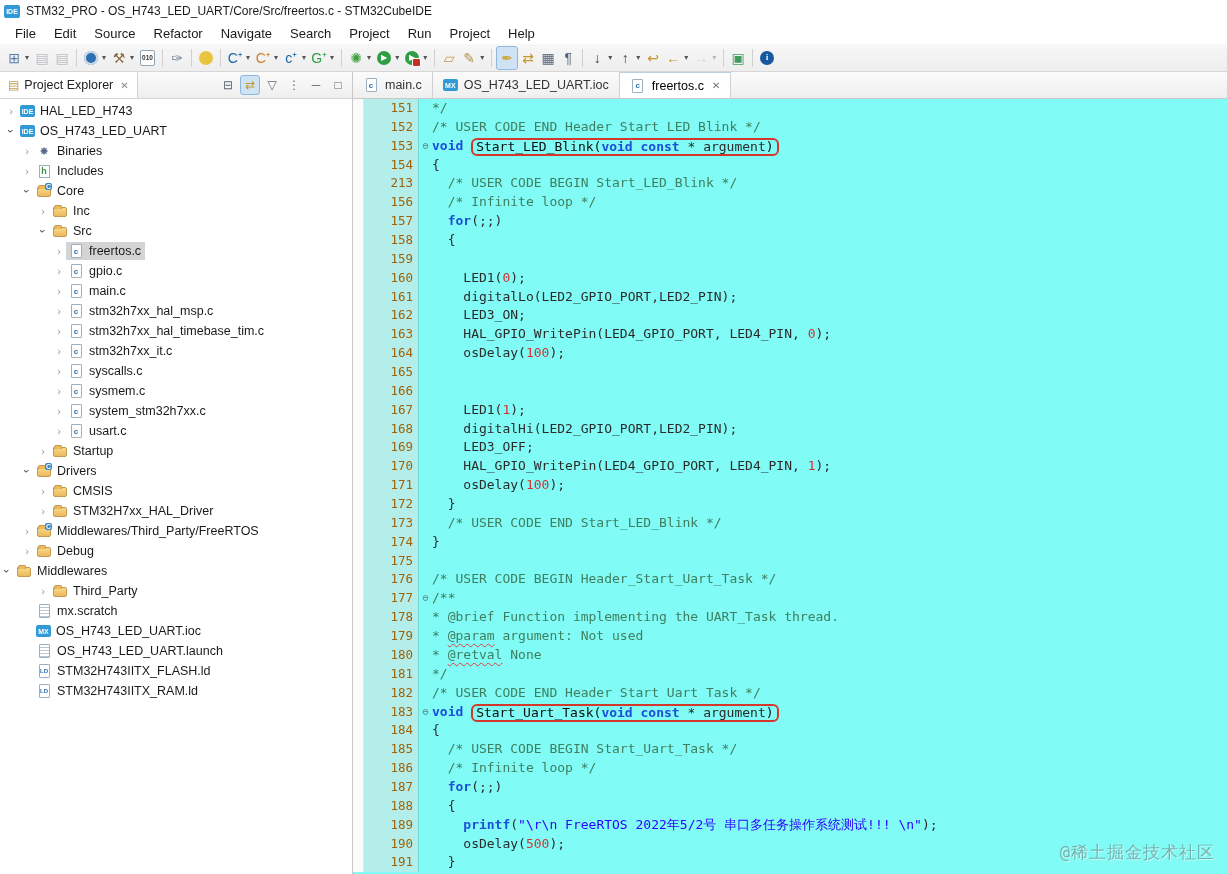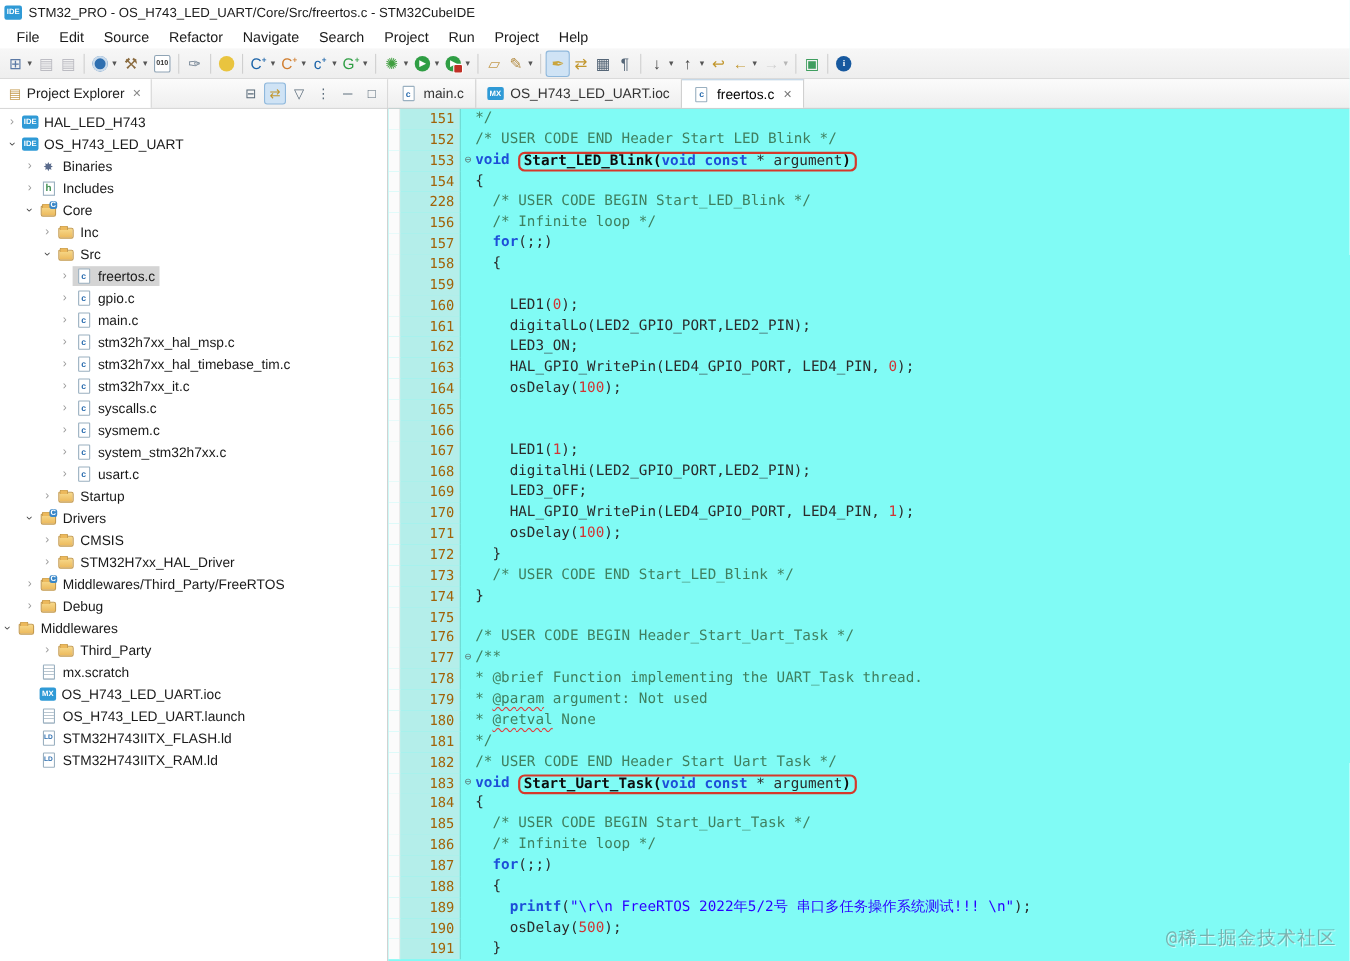--- a/index.html
+++ b/index.html
@@ -66,21 +66,21 @@
 
   .code-area { flex:1; position:relative; background:#80fbf5; overflow:hidden; font-family:"DejaVu Sans Mono", monospace; font-size:13px; }
   .cl { display:flex; height:18.87px; line-height:18.87px; white-space:pre; }
   .mk { width:11px; flex:none; background:#fbfbfb; border-right:1px solid #e3e3e3; }
   .ln { width:54px; flex:none; background:#b4eeea; color:#a16207; text-align:right; padding-right:5px; font-size:12.5px; }
   .fd { width:14px; flex:none; border-left:1px solid #6fd9d2; color:#5d7a77; font-size:10px; text-align:center; }
   .tx { flex:1; color:#2b2b2b; }
   .pl { color:#2b2b2b; }
   .cm { color:#3F7F5F; }
   .kw { color:#1d4ed8; font-weight:bold; }
-  .fn { color:#0d0d0d; font-weight:bold; }
+  .fn { color:#0d0d0d; font-weight:normal; }
   .num { color:#d03434; }
   .str { color:#2A00FF; }
   .cmsp { color:#3F7F5F; text-decoration:underline wavy #e04040 1px; text-underline-offset:3px; }
   .redbox { display:inline-block; border:2px solid #d5382b; border-radius:6px; padding:0 3px; line-height:14px; transform:translateY(1px); }
 
   .watermark { position:absolute; right:12px; bottom:10px; font-size:17px; color:rgba(95,130,128,.6); text-shadow:1px 1px 0 rgba(255,255,255,.55); letter-spacing:1px; }
 </style>
 </head>
 <body>
 
@@ -518,21 +518,21 @@
             </span>
             <span>freertos.c</span>
             <span class="ed-close">✕</span>
           </div>
         </div>
       <div class="code-area" id="code-area">
         <div class="cl"><span class="mk"></span><span class="ln">151</span><span class="fd"></span><span class="tx"><span class="cm">*/</span></span></div>
           <div class="cl"><span class="mk"></span><span class="ln">152</span><span class="fd"></span><span class="tx"><span class="cm">/* USER CODE END Header Start LED Blink */</span></span></div>
           <div class="cl"><span class="mk"></span><span class="ln">153</span><span class="fd">⊖</span><span class="tx"><span class="kw">void </span><span class="redbox"><span class="fn">Start_LED_Blink(</span><span class="kw">void const</span><span class="pl"> * argument</span><span class="fn">)</span></span></span></div>
           <div class="cl"><span class="mk"></span><span class="ln">154</span><span class="fd"></span><span class="tx"><span class="pl">{</span></span></div>
-          <div class="cl"><span class="mk"></span><span class="ln">228</span><span class="fd"></span><span class="tx"><span class="cm">  /* USER CODE BEGIN Start_LED_Blink */</span></span></div>
+          <div class="cl"><span class="mk"></span><span class="ln">213</span><span class="fd"></span><span class="tx"><span class="cm">  /* USER CODE BEGIN Start_LED_Blink */</span></span></div>
           <div class="cl"><span class="mk"></span><span class="ln">156</span><span class="fd"></span><span class="tx"><span class="cm">  /* Infinite loop */</span></span></div>
           <div class="cl"><span class="mk"></span><span class="ln">157</span><span class="fd"></span><span class="tx"><span class="pl">  </span><span class="kw">for</span><span class="pl">(;;)</span></span></div>
           <div class="cl"><span class="mk"></span><span class="ln">158</span><span class="fd"></span><span class="tx"><span class="pl">  {</span></span></div>
           <div class="cl"><span class="mk"></span><span class="ln">159</span><span class="fd"></span><span class="tx"></span></div>
           <div class="cl"><span class="mk"></span><span class="ln">160</span><span class="fd"></span><span class="tx"><span class="pl">    LED1(</span><span class="num">0</span><span class="pl">);</span></span></div>
           <div class="cl"><span class="mk"></span><span class="ln">161</span><span class="fd"></span><span class="tx"><span class="pl">    digitalLo(LED2_GPIO_PORT,LED2_PIN);</span></span></div>
           <div class="cl"><span class="mk"></span><span class="ln">162</span><span class="fd"></span><span class="tx"><span class="pl">    LED3_ON;</span></span></div>
           <div class="cl"><span class="mk"></span><span class="ln">163</span><span class="fd"></span><span class="tx"><span class="pl">    HAL_GPIO_WritePin(LED4_GPIO_PORT, LED4_PIN, </span><span class="num">0</span><span class="pl">);</span></span></div>
           <div class="cl"><span class="mk"></span><span class="ln">164</span><span class="fd"></span><span class="tx"><span class="pl">    osDelay(</span><span class="num">100</span><span class="pl">);</span></span></div>
           <div class="cl"><span class="mk"></span><span class="ln">165</span><span class="fd"></span><span class="tx"></span></div>

